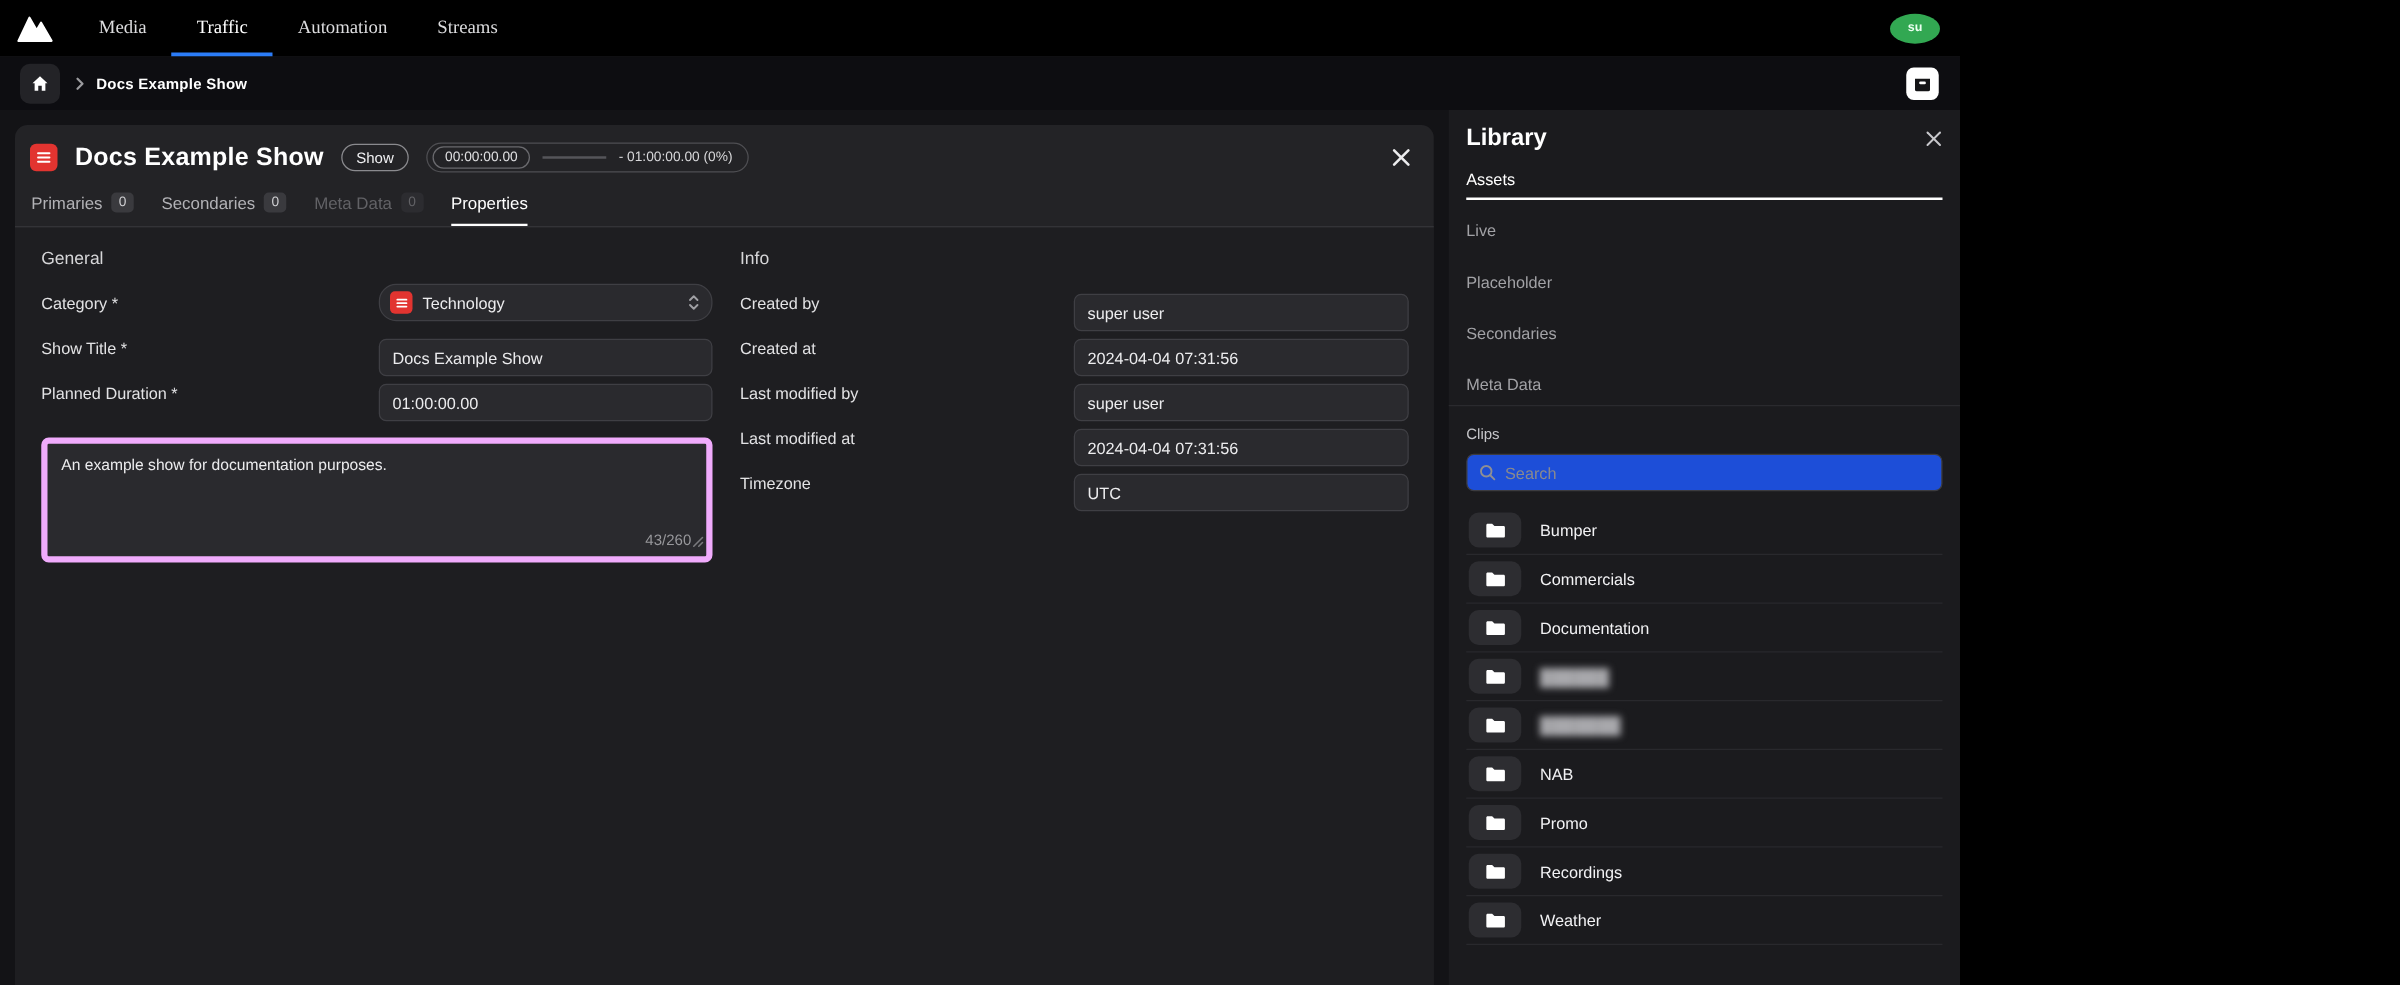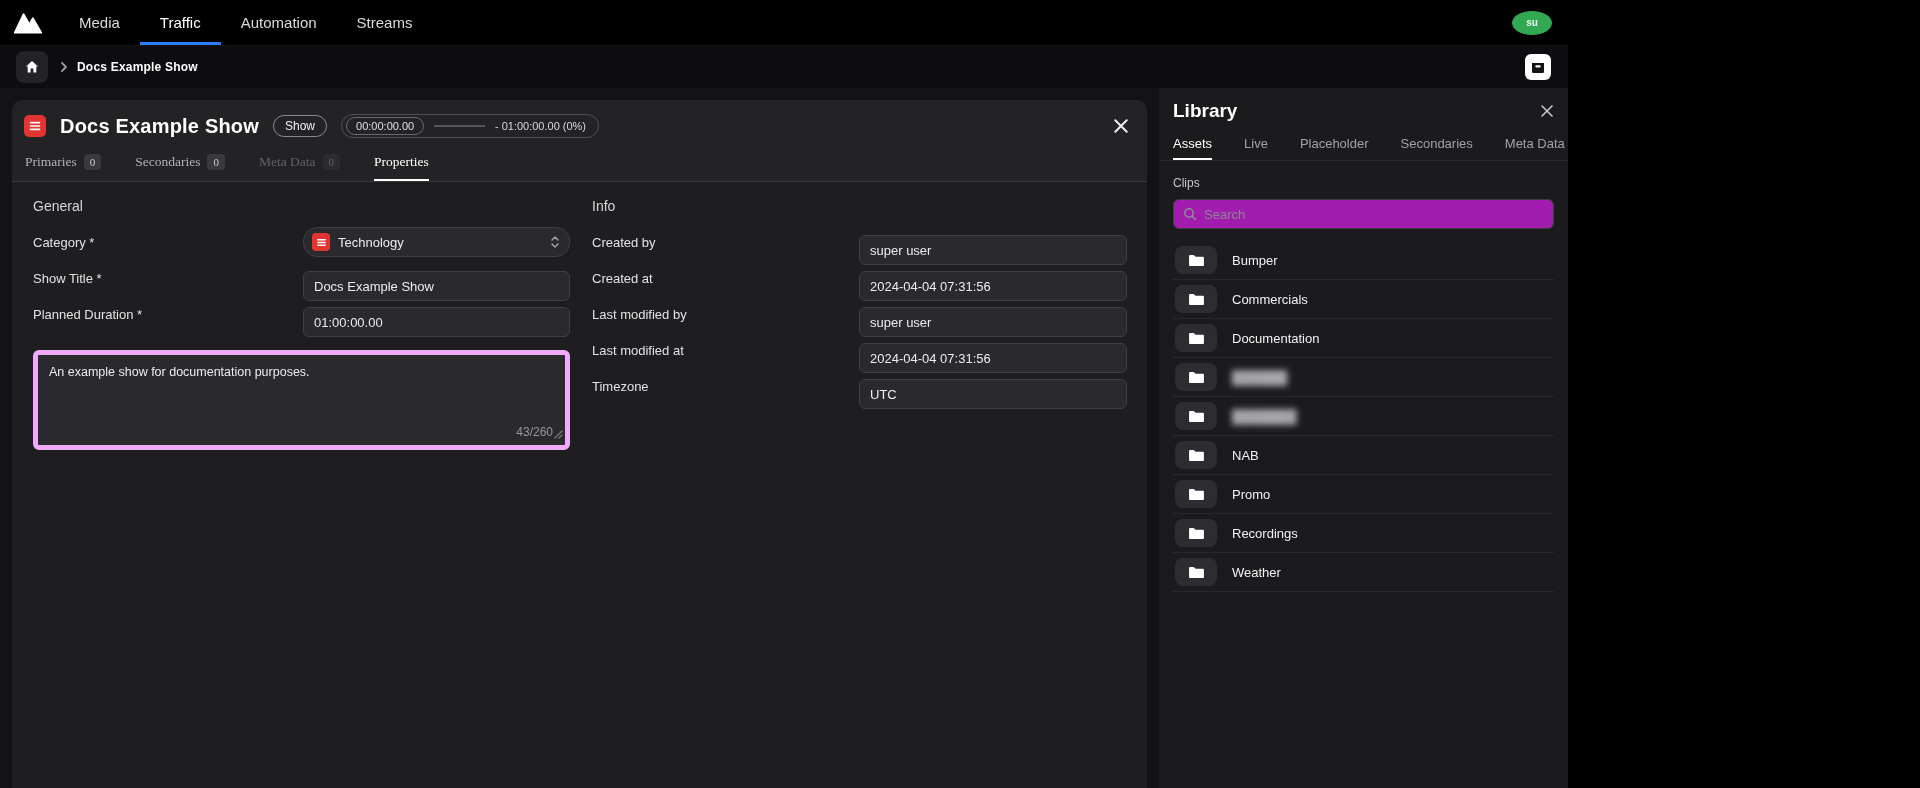--- a/index.html
+++ b/index.html
@@ -3,21 +3,21 @@
 <meta charset="utf-8">
 <style>
   * { margin:0; padding:0; box-sizing:border-box; }
   html,body { width:1920px; height:788px; background:#000; overflow:hidden;
     font-family:"Liberation Sans","DejaVu Sans",sans-serif; }
   .app { position:relative; width:1568px; height:788px; background:#131316; }
 
   
   .topnav { display:flex; align-items:stretch; height:46px; background:#000; border-bottom:1px solid #151518; }
   .logo { display:flex; align-items:center; padding:0 16px 0 13px; cursor:pointer; }
-  .nav-items { display:flex; align-items:stretch; }
+  .nav-items { display:flex; align-items:stretch;font-family:Liberation Serif, serif; }
   .nav-item { display:flex; align-items:center; padding:0 20px; font-size:15px; font-weight:500;
     color:#dcdcde; border-bottom:3px solid transparent; padding-top:3px; cursor:pointer; }
   .nav-item.active { color:#fff; border-bottom-color:#2b7cf8; }
   .avatar { margin:auto 16px auto auto; width:40px; height:24px; border-radius:50%;
     background:#32a852; color:#eafff0; font-size:10px; font-weight:700;
     display:flex; align-items:center; justify-content:center; cursor:pointer; }
 
   
   .bcbar { display:flex; align-items:center; height:42px; background:#0d0d11; padding:0 16px; }
   .home-btn { width:32px; height:32px; background:#232327; border:none; border-radius:8px;
@@ -40,21 +40,21 @@
   .type-pill { border:1px solid #8a8a8e; color:#f0f0f2; border-radius:20px; padding:3px 11px;
     font-size:12px; white-space:nowrap; }
   .progress-pill { border:1px solid #4f4f53; border-radius:16px; height:24px; width:258px;
     display:flex; align-items:center; padding:0 12px 0 4px; }
   .elapsed { border:1px solid #6a6a6e; border-radius:12px; padding:2px 9px; font-size:11px; color:#e0e0e2; white-space:nowrap; }
   .track { flex:1; height:2px; background:#55555a; margin:0 10px; min-width:28px; }
   .remaining { font-size:11px; color:#d8d8da; white-space:nowrap; }
   .panel-close { margin-left:auto; margin-right:4px; background:none; border:none; cursor:pointer;
     display:flex; align-items:center; }
 
-  .tabs { display:flex; gap:34px; padding:10px 16px 0 13px;font-family:Liberation Serif, serif; }
+  .tabs { display:flex; gap:22px; padding:10px 16px 0 13px; }
   .tab { display:inline-flex; align-items:center; gap:7px; font-size:13.5px; color:#b2b2b6;
     padding-bottom:11px; cursor:pointer; }
   .tab.active { color:#fff; font-weight:500; box-shadow:inset 0 -2px 0 #fff; }
   .tab.disabled { color:#626266; cursor:default; }
   .badge { background:#3a3a3e; color:#cfcfd2; border-radius:4px; font-size:11px; padding:1px 6px; line-height:14px; }
   .tab.disabled .badge { background:#2c2c30; color:#626266; }
 
   .panel-body { flex:1; background:#1e1e21; padding:16px 20px 0 21px; display:flex; gap:22px; }
   .section-h { font-size:14px; font-weight:500; color:#d6d6d8; margin-bottom:13px; }
   .col-general { width:537px; flex:none; }
@@ -75,25 +75,25 @@
   .desc-wrap textarea { width:100%; height:100%; background:transparent; border:none; resize:none;
     color:#ececee; font-size:12.5px; line-height:1.35; padding:9px 11px; font-family:inherit; outline:none; }
   .char-count { position:absolute; right:12px; bottom:6px; font-size:12px; color:#98989c; }
   .resize-handle { position:absolute; right:2px; bottom:2px; }
 
   
   .library { position:absolute; right:0; top:0; bottom:0; width:409px; background:#1b1b1e; }
   .lib-head { display:flex; align-items:center; padding:12px 14px 0 14px; }
   .lib-title { font-size:19px; font-weight:600; color:#fff; }
   .lib-close { margin-left:auto; background:none; border:none; cursor:pointer; display:flex; align-items:center; }
-  .lib-tabs { display:flex; gap:32px; padding:14px 14px 0 14px; border-bottom:1px solid #2a2a2e; }
+  .lib-tabs { display:flex; gap:17px; padding:14px 14px 0 14px; border-bottom:1px solid #2a2a2e;flex-direction:column; }
   .lib-tab { font-size:13px; color:#a2a2a6; padding-bottom:9px; cursor:pointer; white-space:nowrap; }
   .lib-tab.active { color:#fff; font-weight:500; box-shadow:inset 0 -2px 0 #fff; }
   .clips-label { padding:15px 14px 9px; font-size:12px; color:#c6c6ca; }
-  .search-wrap { margin:0 14px; height:30px; background:#a21caf; border:1px solid #3c3c40; border-radius:6px;
+  .search-wrap { margin:0 14px; height:30px; background:#1d4ed8; border:1px solid #3c3c40; border-radius:6px;
     display:flex; align-items:center; padding:0 9px; gap:7px; }
   .search-wrap input { flex:1; background:transparent; border:none; outline:none; color:#e0e0e2;
     font-size:13px; font-family:inherit; }
   .search-wrap input::placeholder { color:#8a8a8e; }
   .lib-list { margin:12px 14px 0; }
   .lib-row { display:flex; align-items:center; gap:15px; padding:5px 2px; border-bottom:1px solid #29292d; cursor:pointer; }
   .folder-btn { width:42px; height:28px; background:#2d2d31; border-radius:8px; flex:none;
     display:flex; align-items:center; justify-content:center; }
   .lib-label { font-size:13px; color:#f2f2f4; }
   .lib-label.blurred { filter:blur(3px); color:#a8a8ac; }

